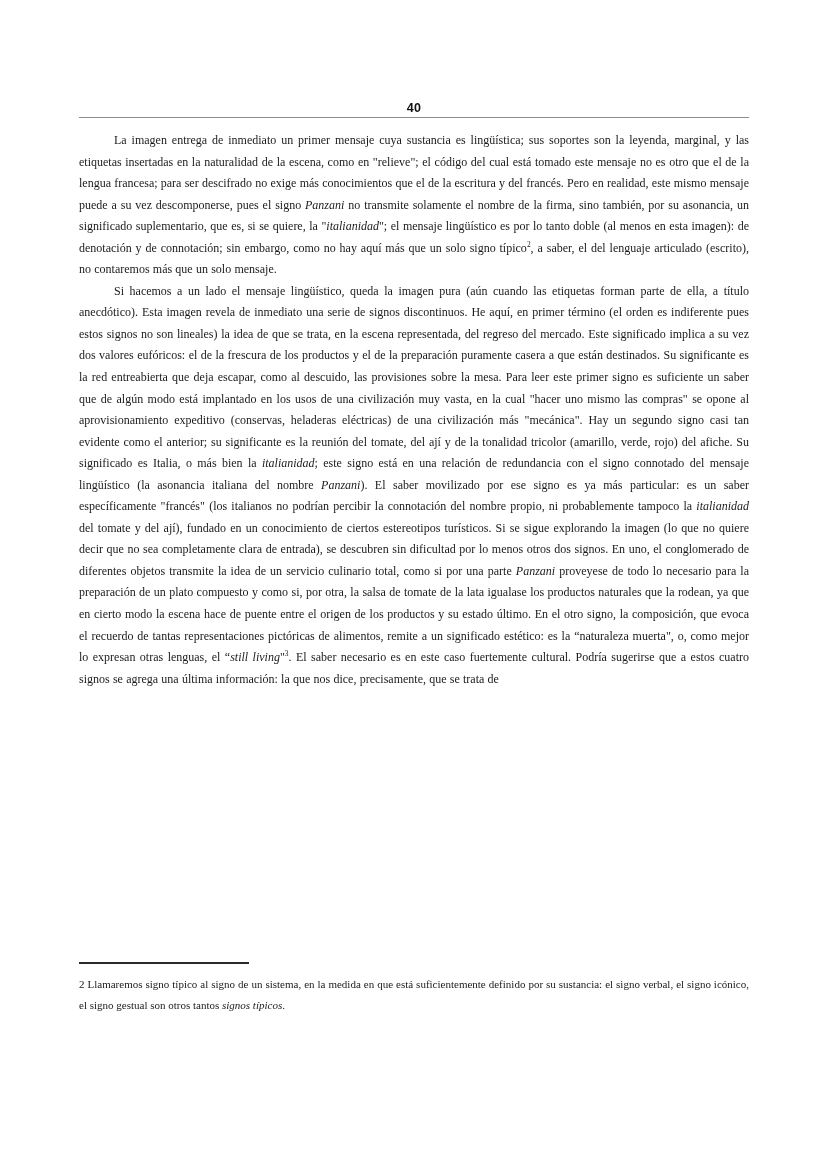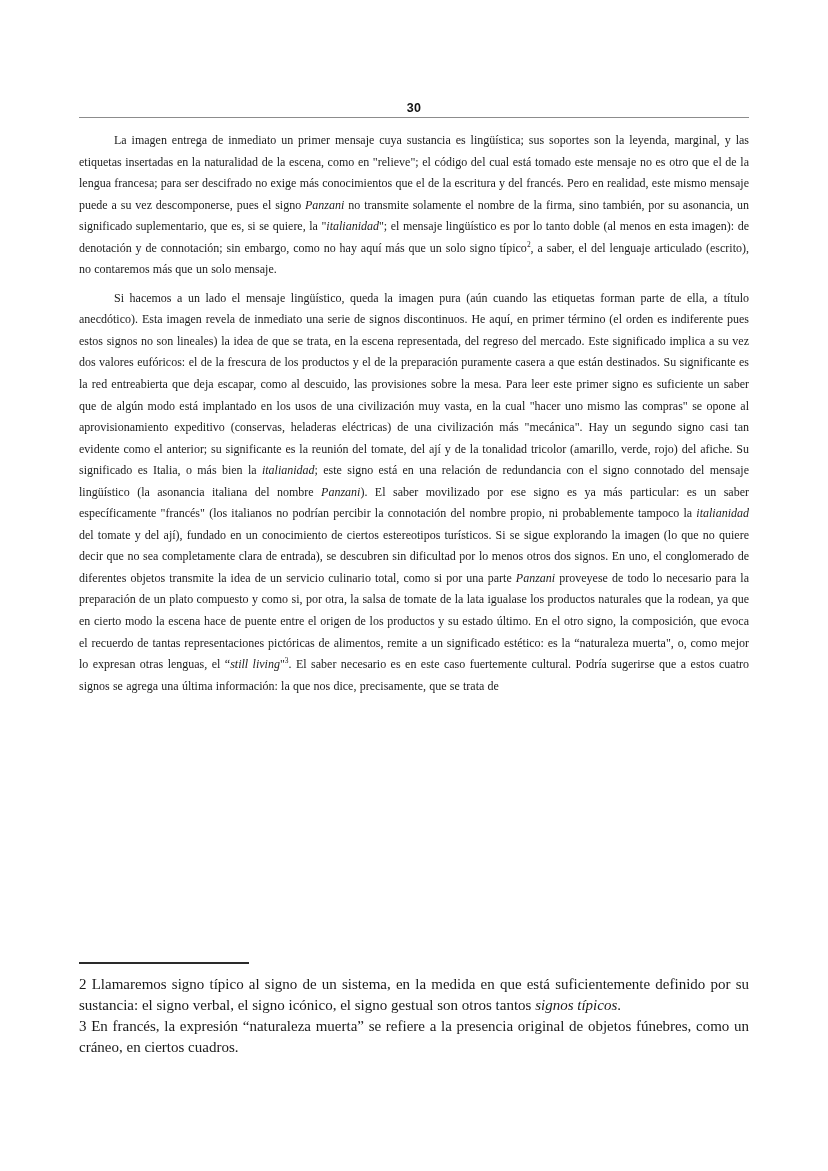--- a/index.html
+++ b/index.html
@@ -63,21 +63,21 @@
     font-size: 12px;
     line-height: 21.55px;
     text-align: justify;
     text-justify: inter-word;
     text-indent: 35px;
     hyphens: manual;
     -webkit-hyphens: manual;
     word-spacing: 0.02em;
   }
   p.para + p.para {
-    margin-top: 7px;
+    margin-top: 0;
   }
   .it {
     font-style: italic;
   }
   sup.fn-ref {
     font-size: 0.62em;
     vertical-align: super;
     line-height: 0;
   }
 
@@ -89,48 +89,47 @@
     width: 670px;
   }
   .fn-rule {
     width: 170px;
     height: 1.6px;
     background: #2a2a2a;
     margin: 0 0 10px 0;
   }
   p.footnote {
     margin: 0;
-    font-size: 15px;
+    font-size: 11px;
     line-height: 21.3px;
     text-align: justify;
     text-indent: 0;
   }
   .fn-num {
     font-size: 1em;
   }
 </style>
 </head>
 <body>
 
 <div class="page">
 
   <div class="running-head">
-    <span class="folio">30</span>
+    <span class="folio">40</span>
   </div>
   <div class="head-rule"></div>
 
   <div class="text-block">
 
     <p class="para"><span>La imagen entrega de inmediato un primer mensaje cuya sustancia es lingüística; sus soportes son la leyenda, marginal, y las etiquetas insertadas en la naturalidad de la escena, como en "relieve"; el código del cual está tomado este mensaje no es otro que el de la lengua francesa; para ser descifrado no exige más conocimientos que el de la escritura y del francés. Pero en realidad, este mismo mensaje puede a su vez descomponerse, pues el signo </span><span class="it">Panzani</span><span> no transmite solamente el nombre de la firma, sino también, por su asonancia, un significado suplementario, que es, si se quiere, la "</span><span class="it">italianidad</span><span>"; el mensaje lingüístico es por lo tanto doble (al menos en esta imagen): de denotación y de connotación; sin embargo, como no hay aquí más que un solo signo típico</span><sup class="fn-ref">2</sup><span>, a saber, el del lenguaje articulado (escrito), no contaremos más que un solo mensaje.</span></p>
 
     <p class="para"><span>Si hacemos a un lado el mensaje lingüístico, queda la imagen pura (aún cuando las etiquetas forman parte de ella, a título anecdótico). Esta imagen revela de inmediato una serie de signos discontinuos. He aquí, en primer término (el orden es indiferente pues estos signos no son lineales) la idea de que se trata, en la escena representada, del regreso del mercado. Este significado implica a su vez dos valores eufóricos: el de la frescura de los productos y el de la preparación puramente casera a que están destinados. Su significante es la red entreabierta que deja escapar, como al descuido, las provisiones sobre la mesa. Para leer este primer signo es suficiente un saber que de algún modo está implantado en los usos de una civilización muy vasta, en la cual "hacer uno mismo las compras" se opone al aprovisionamiento expeditivo (conservas, heladeras eléctricas) de una civilización más "mecánica". Hay un segundo signo casi tan evidente como el anterior; su significante es la reunión del tomate, del ají y de la tonalidad tricolor (amarillo, verde, rojo) del afiche. Su significado es Italia, o más bien la </span><span class="it">italianidad</span><span>; este signo está en una relación de redundancia con el signo connotado del mensaje lingüístico (la asonancia italiana del nombre </span><span class="it">Panzani</span><span>). El saber movilizado por ese signo es ya más particular: es un saber específicamente "francés" (los italianos no podrían percibir la connotación del nombre propio, ni probablemente tampoco la </span><span class="it">italianidad</span><span> del tomate y del ají), fundado en un conocimiento de ciertos estereotipos turísticos. Si se sigue explorando la imagen (lo que no quiere decir que no sea completamente clara de entrada), se descubren sin dificultad por lo menos otros dos signos. En uno, el conglomerado de diferentes objetos transmite la idea de un servicio culinario total, como si por una parte </span><span class="it">Panzani</span><span> proveyese de todo lo necesario para la preparación de un plato compuesto y como si, por otra, la salsa de tomate de la lata igualase los productos naturales que la rodean, ya que en cierto modo la escena hace de puente entre el origen de los productos y su estado último. En el otro signo, la composición, que evoca el recuerdo de tantas representaciones pictóricas de alimentos, remite a un significado estético: es la “naturaleza muerta", o, como mejor lo expresan otras lenguas, el “</span><span class="it">still living</span><span>"</span><sup class="fn-ref">3</sup><span>. El saber necesario es en este caso fuertemente cultural. Podría sugerirse que a estos cuatro signos se agrega una última información: la que nos dice, precisamente, que se trata de</span></p>
 
   </div>
 
   <div class="footnotes">
     <div class="fn-rule"></div>
 
     <p class="footnote"><span class="fn-num">2</span><span> Llamaremos signo típico al signo de un sistema, en la medida en que está suficientemente definido por su sustancia: el signo verbal, el signo icónico, el signo gestual son otros tantos </span><span class="it">signos típicos</span><span>.</span></p>
 
-    <p class="footnote"><span class="fn-num">3</span><span> En francés, la expresión “naturaleza muerta” se refiere a la presencia original de objetos fúnebres, como un cráneo, en ciertos cuadros.</span></p>
   </div>
 
 </div>
 
 </body></html>

